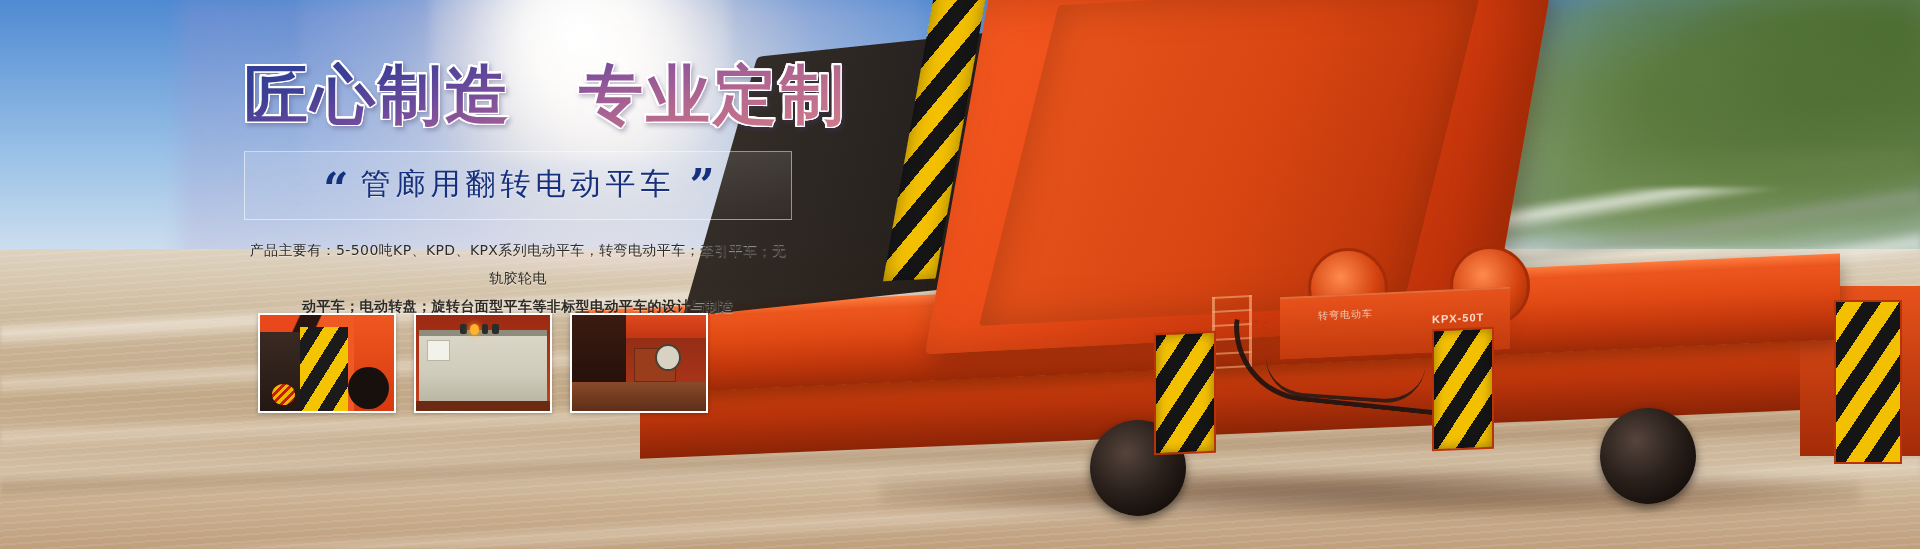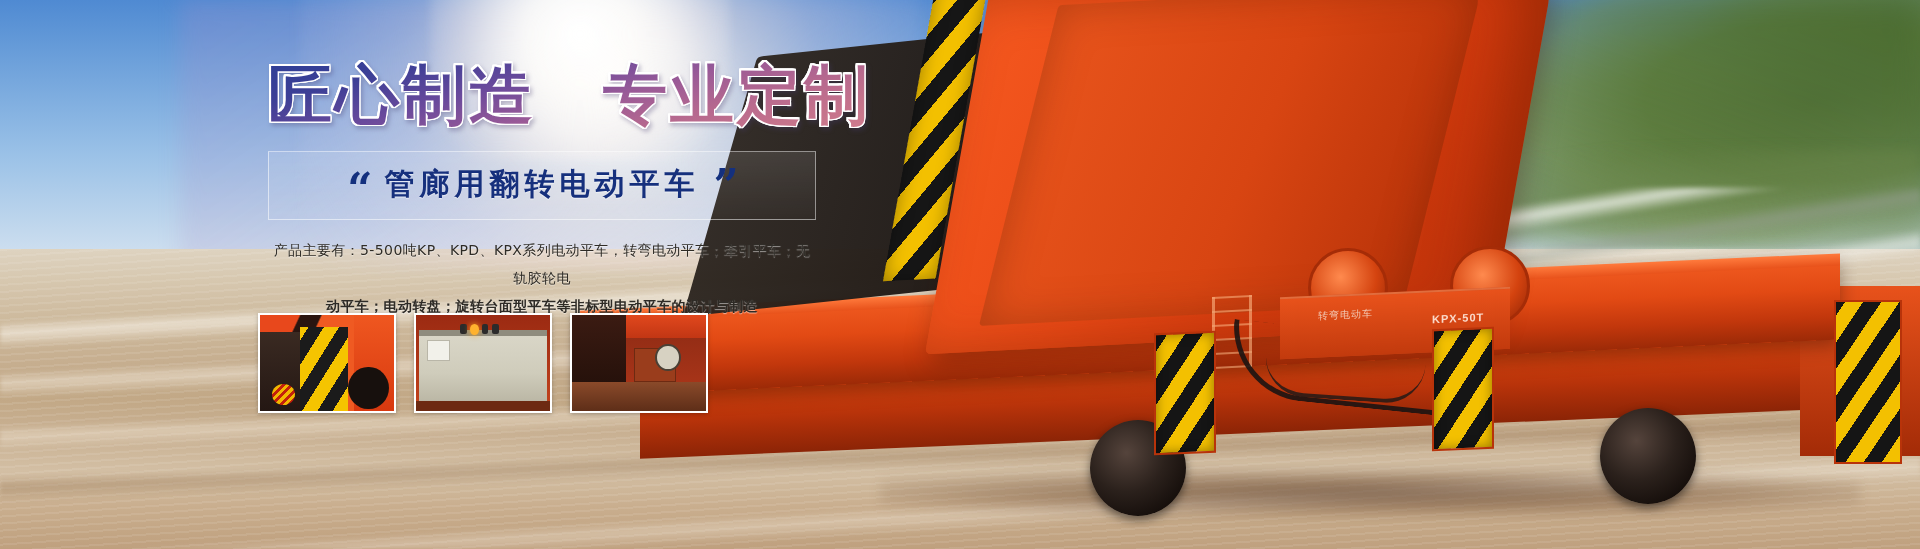--- a/index.html
+++ b/index.html
@@ -143,21 +143,21 @@
       linear-gradient(171deg, rgba(255,255,255,0) 62%, rgba(245,245,240,.5) 68%, rgba(255,255,255,0) 75%);
     filter:blur(2.5px);
   }
   .green-blur-strip{
     position:absolute;right:0;top:150px;width:430px;height:90px;
     background:linear-gradient(172deg, rgba(104,132,72,0) 10%, rgba(104,132,72,.55) 40%, rgba(130,150,95,.2) 70%, rgba(150,165,120,0) 95%);
     filter:blur(6px);
   }
 
   
-  .text-block{position:absolute;left:268px;top:62px;width:600px;}
+  .text-block{position:absolute;left:244px;top:62px;width:600px;}
 
   .headline{
     font-family:"DejaVu Sans","Liberation Sans",sans-serif;
     font-size:64px;
     font-weight:bold;
     letter-spacing:3px;
     line-height:1.05;
     white-space:nowrap;
     background:linear-gradient(165deg,
        #2f3f96 0%,
@@ -204,21 +204,21 @@
     color:#14307e;
     line-height:.7;
     position:relative;
     top:6px;
     letter-spacing:-2px;
   }
   .qmark.close{top:2px;}
   .subtitle-text{
     font-family:"DejaVu Sans","Liberation Sans",sans-serif;
     font-size:30px;
-    font-weight:700;
+    font-weight:400;
     color:#16307d;
     letter-spacing:5px;
     white-space:nowrap;
     text-shadow:0 1px 1px rgba(255,255,255,.6);
   }
 
   .desc{
     margin-top:16px;
     width:548px;
     text-align:center;

